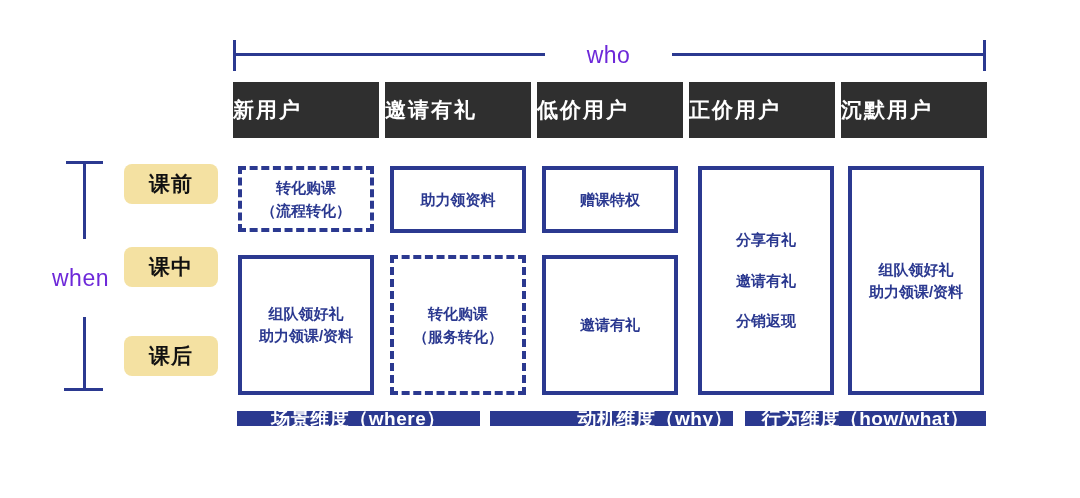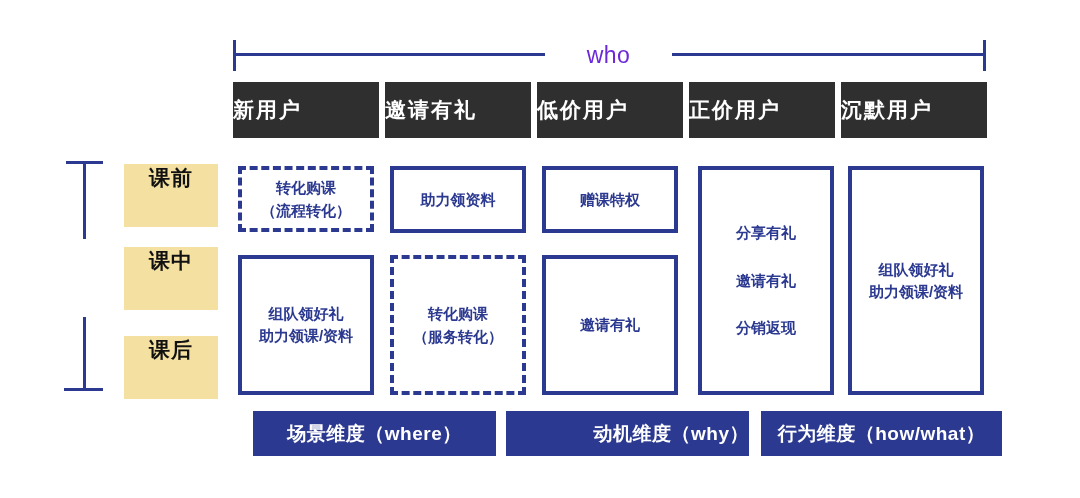--- a/index.html
+++ b/index.html
@@ -31,52 +31,52 @@
     top: 82px; height: 56px; width: 146px;
     background: #2f2f2f;
     color: #ffffff;
     font-size: 21px; font-weight: bold;
     letter-spacing: 2px;
     display: flex; align-items: center; justify-content: flex-start;
   }
 
   .phase {
     position: absolute;
-    left: 124px; width: 94px; height: 63px;
+    left: 124px; width: 94px; height: 40px;
     background: #f4e1a2;
     color: #111111;
     font-size: 21px; font-weight: bold;
     letter-spacing: 1px;
-    display: flex; justify-content: center;
+    display: flex; align-items: center; justify-content: center; border-radius: 8px;
   }
 
   .cell {
     position: absolute;
     border: 4px solid #2b3990;
     background: #ffffff;
     color: #2b3990;
     font-size: 15px; font-weight: 600;
     line-height: 1.45;
     text-align: center;
     display: flex; flex-direction: column;
     align-items: center; justify-content: center;
   }
   .cell.dashed { border-style: dashed; }
   .cell.tight   { gap: 1px; }
   .cell.spread2 { }
-  .cell.spread3 { gap: 26px; }
+  .cell.spread3 { gap: 19px; }
 
   .dim-bar {
     position: absolute;
-    top: 411px; height: 45px;
+    top: 411px; height: 15px;
     background: #2b3990;
     color: #ffffff;
     font-size: 19px; font-weight: bold;
     letter-spacing: 0.5px;
-    display: flex; align-items: center; justify-content: center; margin-left: 16px;
+    display: flex; align-items: center; justify-content: center;
   }
 </style>
 </head>
 <body>
 
 <div class="canvas">
 
   <div class="line navy" style="left:233px; top:40px; width:3px; height:31px;"></div>
   <div class="line navy" style="left:235px; top:53px; width:310px; height:3px;"></div>
   <div class="axis-label" style="left:545px; top:40px; width:127px; height:30px;">who</div>
@@ -94,20 +94,21 @@
   </div>
   <div class="seg-header" style="left:689px;">
     <span>正价用户</span>
   </div>
   <div class="seg-header" style="left:841px;">
     <span>沉默用户</span>
   </div>
 
   <div class="line navy" style="left:66px; top:161px; width:37px; height:3px;"></div>
   <div class="line navy" style="left:83px; top:161px; width:3px; height:78px;"></div>
+  <div class="axis-label" style="left:28px; top:262px; width:105px; height:32px;">when</div>
   <div class="line navy" style="left:83px; top:317px; width:3px; height:74px;"></div>
   <div class="line navy" style="left:64px; top:388px; width:39px; height:3px;"></div>
 
   <div class="phase" style="top:164px;">
     <span>课前</span>
   </div>
   <div class="phase" style="top:247px;">
     <span>课中</span>
   </div>
   <div class="phase" style="top:336px;">

